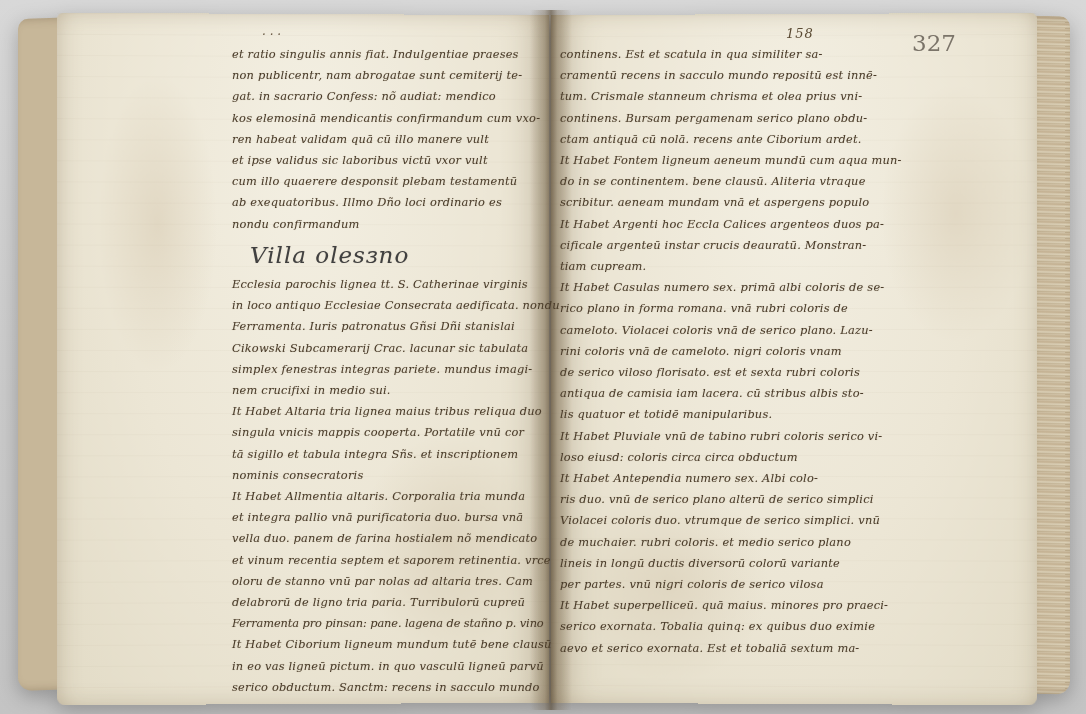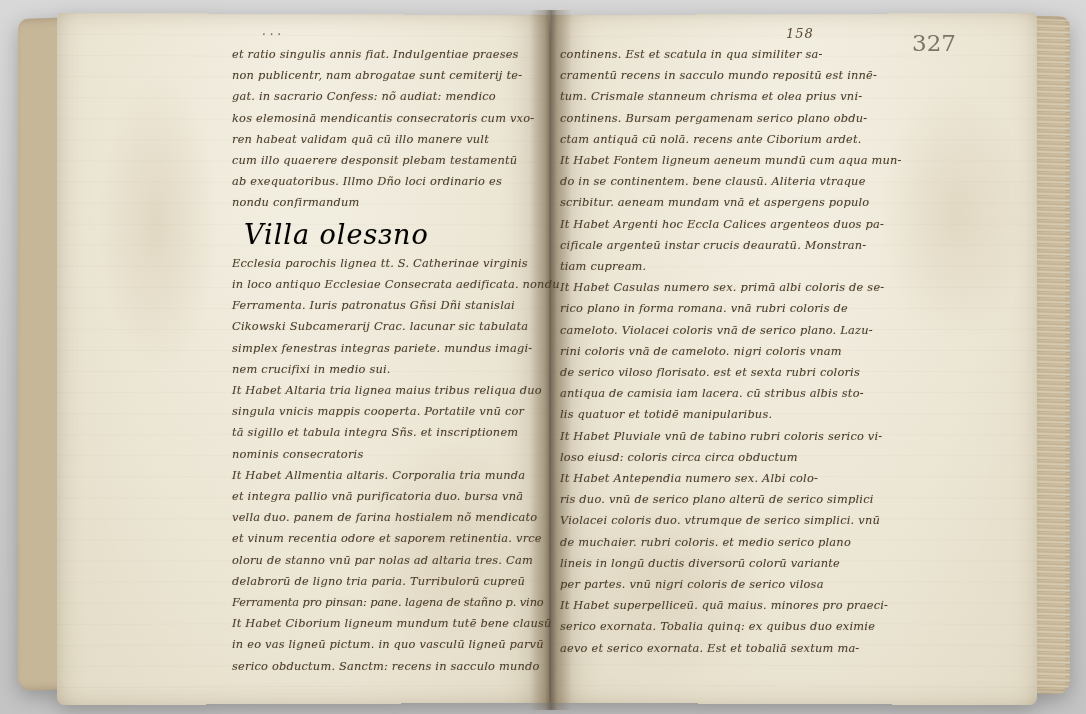--- a/index.html
+++ b/index.html
@@ -127,25 +127,25 @@
     text-shadow: 0 0 1px rgba(90,70,45,0.25);
   }
   .col-left  { left: 232px; width: 288px; }
   .col-right { left: 560px; width: 300px; }
 
   .col .ln { white-space: nowrap; display: block; }
   .col .ln.narrow { letter-spacing: -0.1px; }
 
   .heading {
     display: block;
-    font-size: 27px;
+    font-size: 23px;
     font-style: italic;
     letter-spacing: 1px;
-    margin: 10px 0 8px 12px;
-    color: #000000;
+    margin: 10px 0 8px 18px;
+    color: #404040;
   }
 
   .folio {
     position: absolute;
     font-family: "DejaVu Serif", serif;
     font-style: italic;
     color: #5a4a33;
   }
   .folio-center { left: 786px; top: 26px; font-size: 13px; letter-spacing: 1px; }
   .folio-pencil {
@@ -191,42 +191,43 @@
   </div>
 
   <div class="folio folio-left-mark">· · ·</div>
   <div class="folio folio-center">158</div>
   <div class="folio folio-pencil">327</div>
 
   <div class="col col-left">
     <span class="ln">et ratio singulis annis fiat. Indulgentiae praeses</span>
     <span class="ln">non publicentr, nam abrogatae sunt cemiterij te-</span>
     <span class="ln">gat. in sacrario  Confess: nõ audiat: mendico</span>
-    <span class="ln">kos elemosinā mendicantis consecratoris cum vxo-</span>
+    <span class="ln">kos elemosinā mendicantis confirmandum cum vxo-</span>
     <span class="ln">ren habeat validam quā cū illo manere vult</span>
+    <span class="ln">et ipse validus sic laboribus victū vxor vult</span>
     <span class="ln">cum illo quaerere desponsit plebam testamentū</span>
     <span class="ln">ab exequatoribus. Illmo Dño loci ordinario es</span>
     <span class="ln">nondu confirmandum</span>
 
     <span class="heading">Villa olesɜno</span>
 
     <span class="ln">Ecclesia parochis lignea tt. S. Catherinae virginis</span>
     <span class="ln">in loco antiquo Ecclesiae Consecrata aedificata. nondu</span>
     <span class="ln">Ferramenta. Iuris patronatus Gñsi Dñi stanislai</span>
     <span class="ln">Cikowski Subcamerarij Crac. lacunar sic tabulata</span>
     <span class="ln">simplex fenestras integras pariete. mundus imagi-</span>
     <span class="ln">nem crucifixi in medio sui.</span>
     <span class="ln">It Habet Altaria tria lignea maius tribus reliqua duo</span>
     <span class="ln">singula vnicis mappis cooperta. Portatile vnū cor</span>
     <span class="ln">tā sigillo et tabula integra Sñs. et inscriptionem</span>
     <span class="ln">nominis consecratoris</span>
     <span class="ln">It Habet Allmentia altaris. Corporalia tria munda</span>
     <span class="ln">et integra pallio vnā purificatoria duo. bursa vnā</span>
     <span class="ln">vella duo. panem de farina hostialem nõ mendicato</span>
-    <span class="ln">et vinum recentia odore et saporem retinentia. vrce</span>
+    <span class="ln">et vinum recentia septem et saporem retinentia. vrce</span>
     <span class="ln">oloru de stanno vnū par nolas ad altaria tres. Cam</span>
     <span class="ln">delabrorū de ligno tria paria. Turribulorū cupreū</span>
     <span class="ln narrow">Ferramenta pro pinsan: pane. lagena de stañno p. vino</span>
     <span class="ln">It Habet Ciborium ligneum mundum tutē bene clausū</span>
     <span class="ln">in eo vas ligneū pictum. in quo vasculū ligneū parvū</span>
     <span class="ln">serico obductum. Sanctm: recens in sacculo mundo</span>
   </div>
 
   <div class="col col-right">
     <span class="ln">continens. Est et scatula in qua similiter sa-</span>

